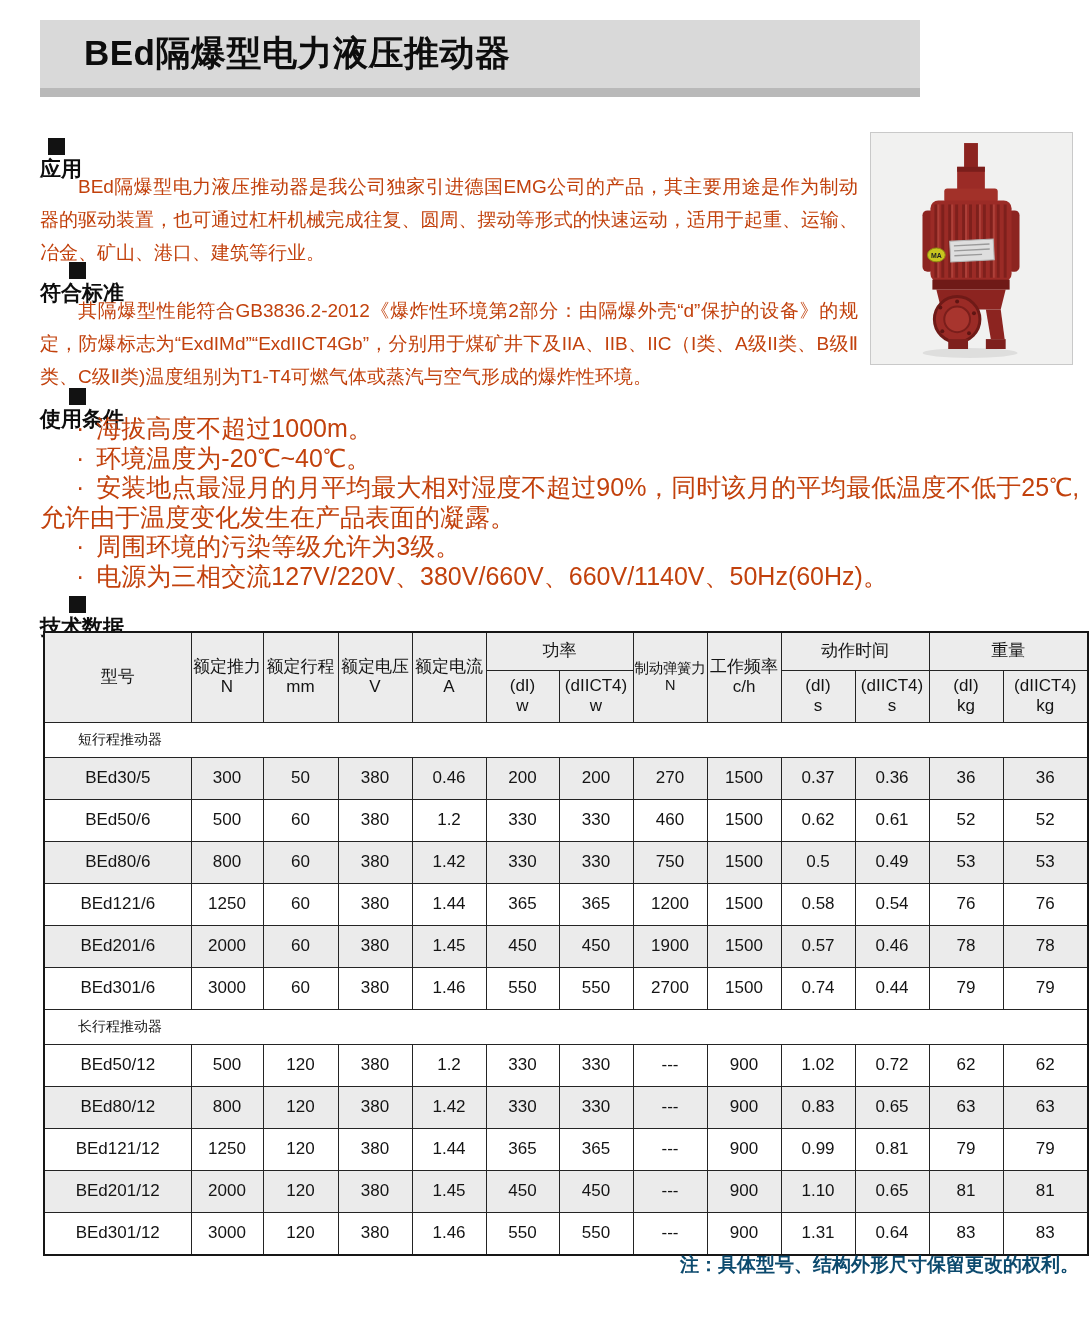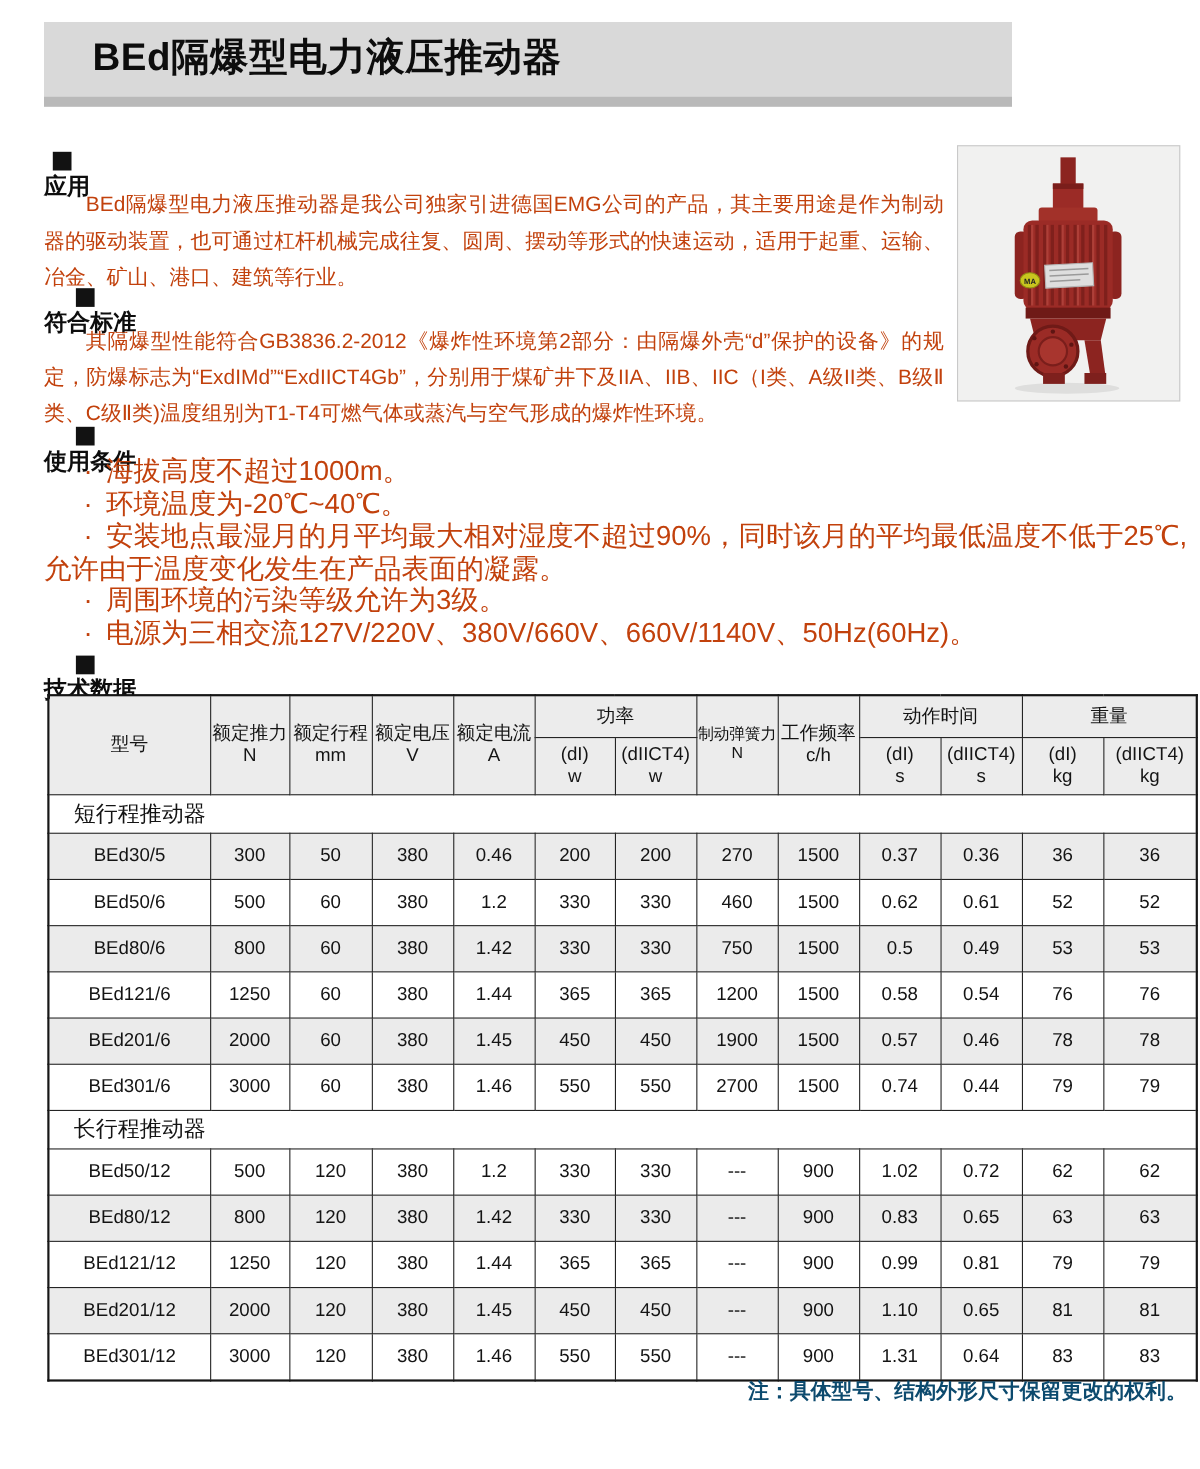--- a/index.html
+++ b/index.html
@@ -34,22 +34,22 @@
   .tbl-wrap{position:absolute;left:3px;top:631px;}
   table{border-collapse:collapse;table-layout:fixed;width:1046px;
         border:2.5px solid #161616;font-size:17px;color:#141414;}
   th,td{border:1.6px solid #242424;text-align:center;padding:0;overflow:hidden;}
   thead th{background:#ececec;font-weight:400;line-height:1.18;}
   thead tr:first-child{height:38px;}
   thead tr:last-child{height:52px;}
   thead th.small{font-size:14.5px;letter-spacing:-.3px;}
   tbody td{height:41px;background:#fff;}
   tbody tr.shade td{background:#ebebeb;}
-  tbody tr.group-row td{height:34px;text-align:left;padding-left:22px;
-                        font-size:20px;background:#fff;border-radius:16px;}
+  tbody tr.group-row td{height:34px;text-align:left;padding-left:33px;
+                        font-size:14px;background:#fff;border-radius:16px;}
 
   
   .note{position:absolute;left:56px;top:1252px;width:1049px;text-align:right;
         padding-right:26px;box-sizing:border-box;font-size:19px;font-weight:700;
         color:#0c4a6e;}
 </style>
 </head>
 <body>
 
 <div class="title-bar">

